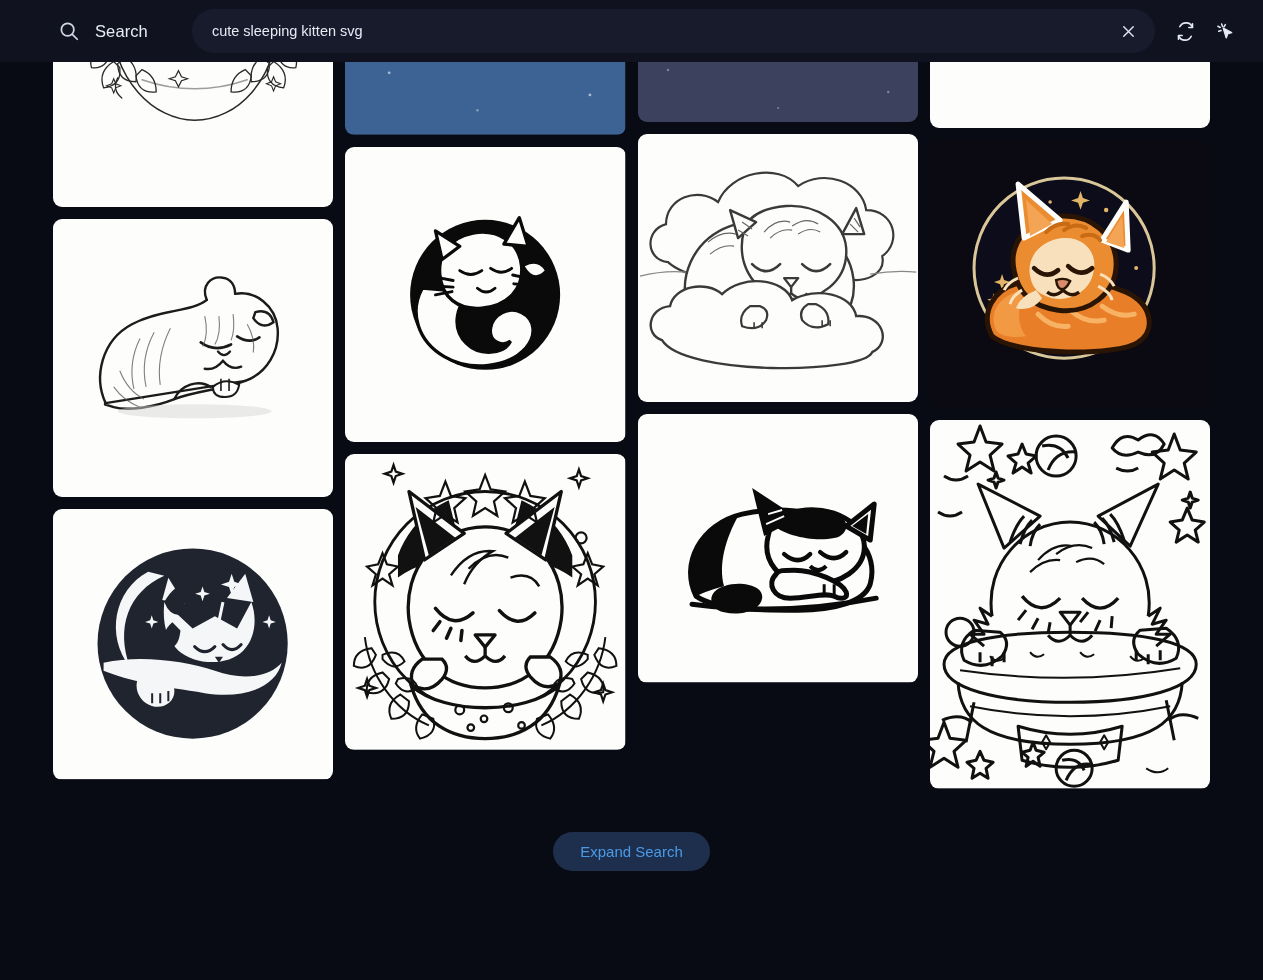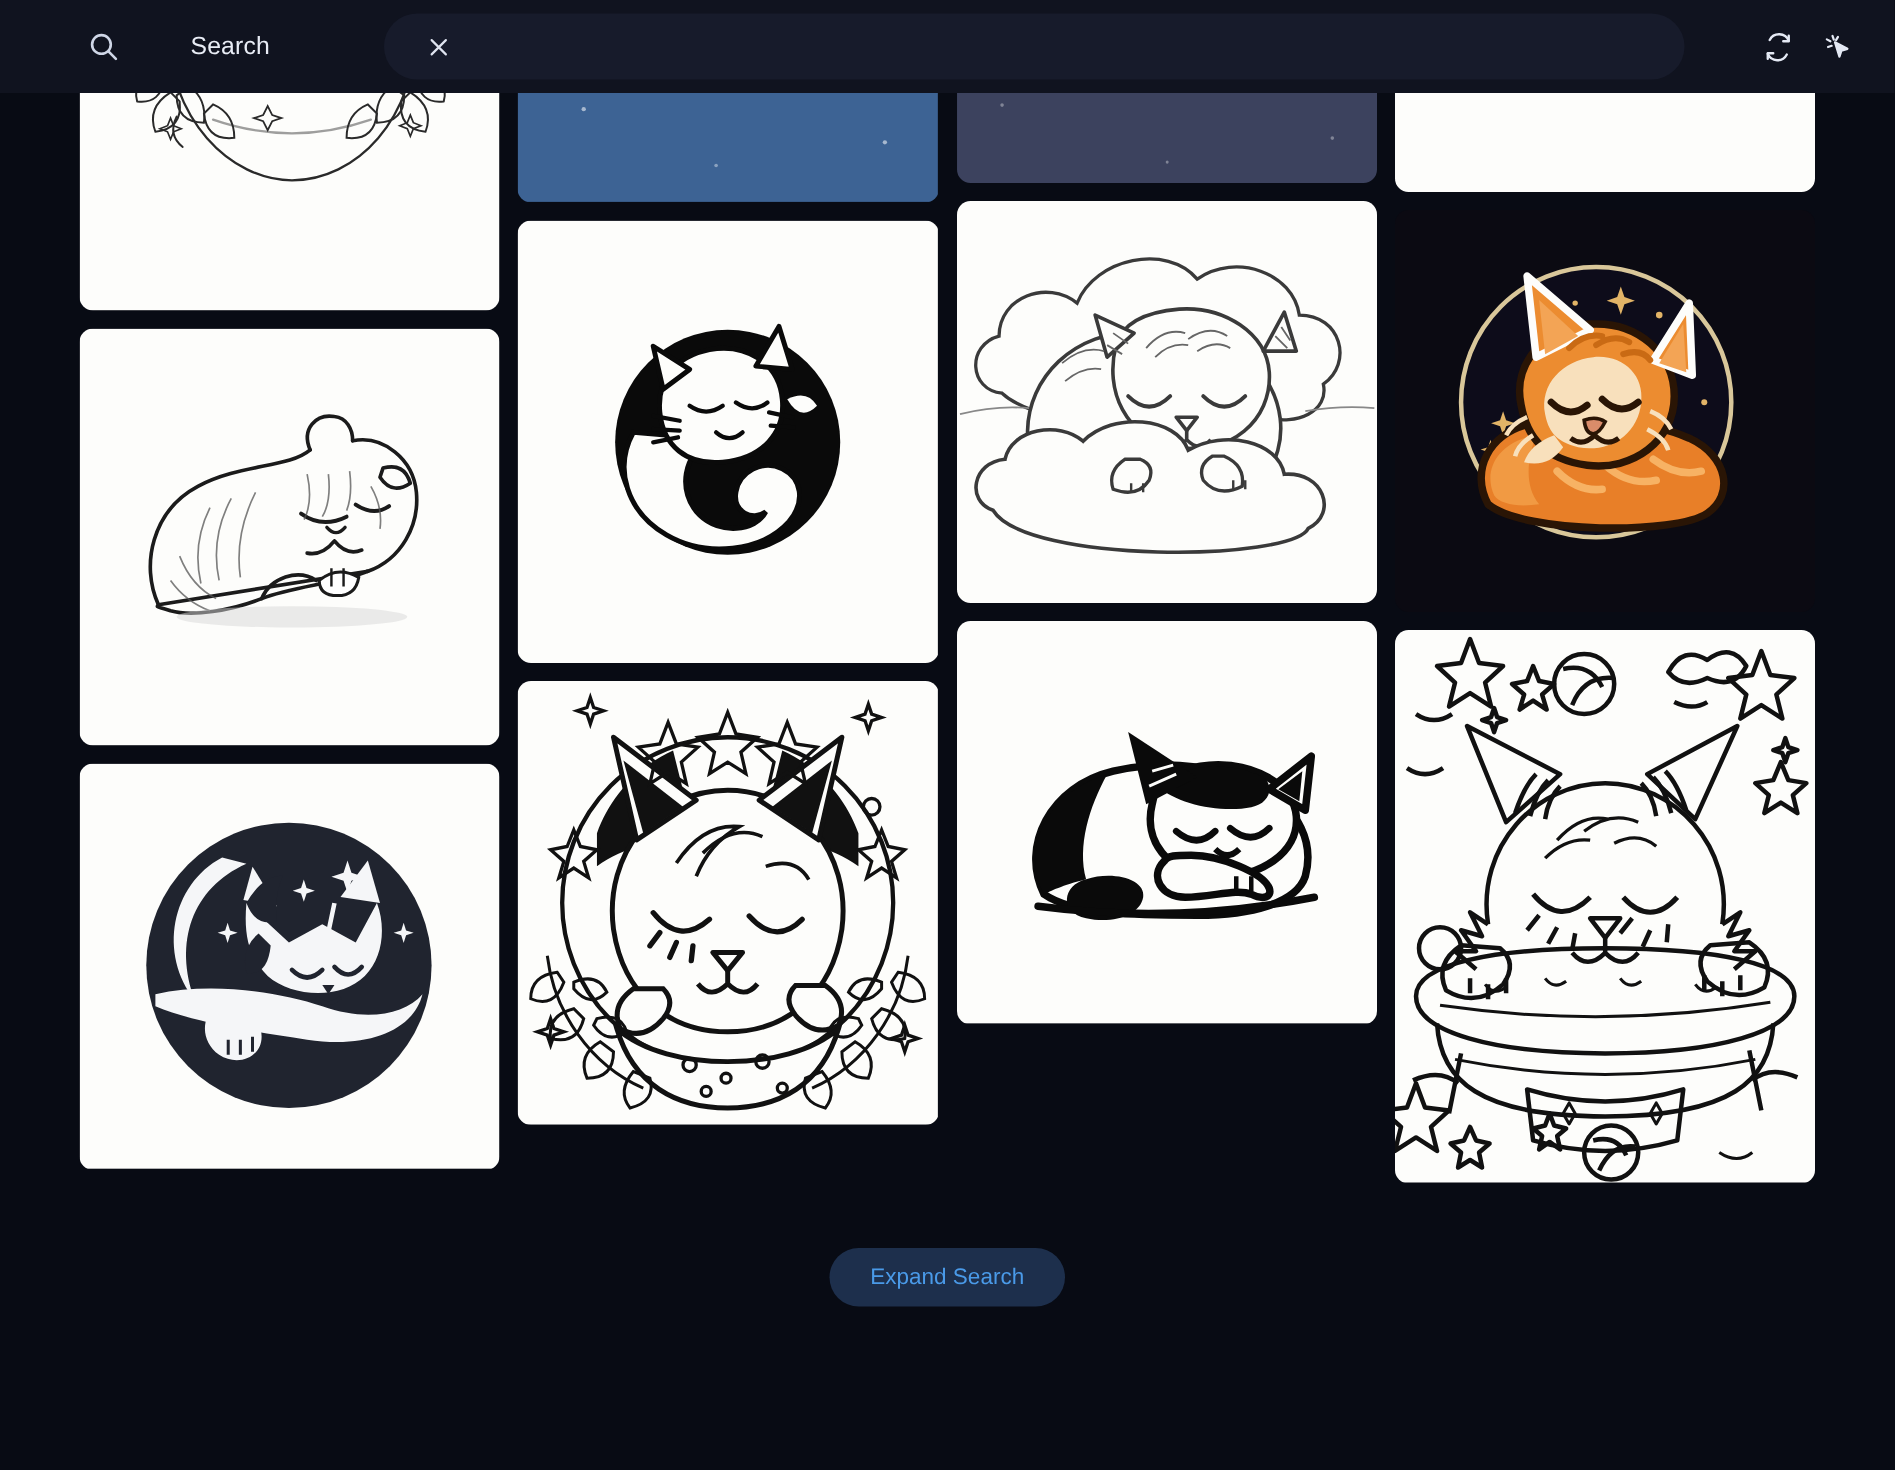--- a/index.html
+++ b/index.html
@@ -11,21 +11,20 @@
   }
 
   
   .searchbar {
     position: absolute; top: 0; left: 0;
     width: 1263px; height: 62px;
     background: #10131f;
     display: flex; align-items: center;
     padding: 0 18px 0 58px;
     z-index: 50;
-    gap: 32px;
   }
   .search-icon { width: 22px; height: 22px; flex: 0 0 auto; color: #cfd6e6; }
   .search-label {
     color: #e8ecf5; font-size: 16.5px; margin-left: 15px;
     letter-spacing: .1px; white-space: nowrap;
   }
   .search-field {
     margin-left: 44px; flex: 1 1 auto; height: 44px;
     background: #171b2b; border-radius: 22px;
     display: flex; align-items: center;
@@ -581,20 +580,21 @@
 <div class="searchbar">
   <span class="search-icon">
     <svg viewBox="0 0 24 24" width="22" height="22" fill="none" stroke="currentColor" stroke-width="1.9" stroke-linecap="round">
       <circle cx="10.5" cy="10.5" r="6.8"></circle>
       <path d="M15.6 15.6 L21 21"></path>
     </svg>
   </span>
   <span class="search-label">Search</span>
 
   <div class="search-field">
+    <input class="search-input" type="text" value="cute sleeping kitten svg" style="">
     <button class="clear-btn">
       <svg viewBox="0 0 24 24" width="19" height="19" fill="none" stroke="currentColor" stroke-width="1.8" stroke-linecap="round">
         <path d="M6 6 L18 18 M18 6 L6 18"></path>
       </svg>
     </button>
   </div>
 
   <div class="bar-actions">
     <button class="bar-btn">
       <svg viewBox="0 0 24 24" width="21" height="21" fill="none" stroke="currentColor" stroke-width="1.8" stroke-linecap="round" stroke-linejoin="round">

